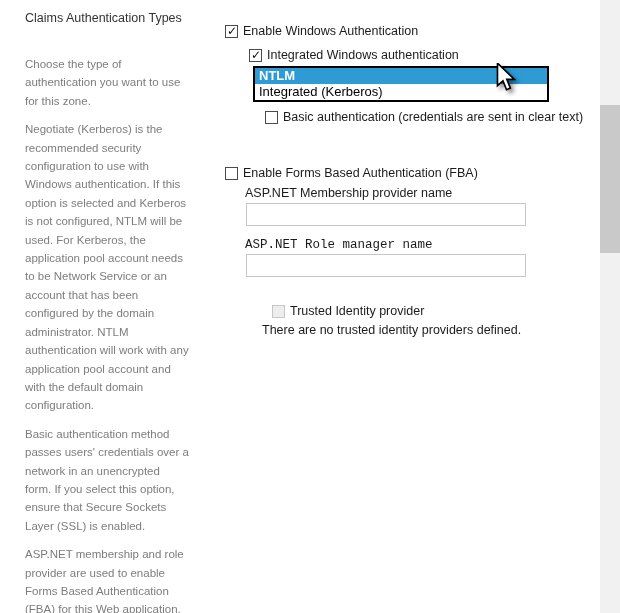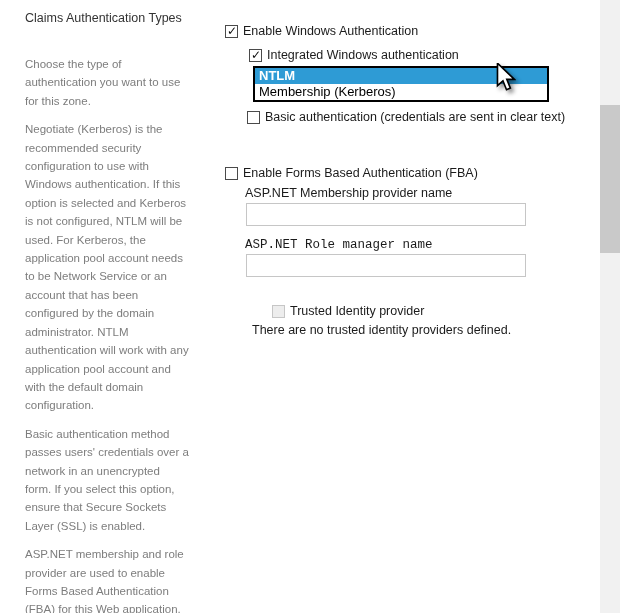--- a/index.html
+++ b/index.html
@@ -76,45 +76,45 @@
 
     <div class="cbrow" style="left:249px; top:47px;">
       <span class="checkbox checked">
         <span class="check">✓</span>
       </span>
       <span class="cblabel">Integrated Windows authentication</span>
     </div>
 
     <div class="listbox">
       <div class="option selected">NTLM</div>
-      <div class="option">Membership (Kerberos)</div>
+      <div class="option">Integrated (Kerberos)</div>
     </div>
 
-    <div class="cbrow" style="left:247px; top:109px;justify-content:center;">
+    <div class="cbrow" style="left:265px; top:109px;justify-content:center;">
       <span class="checkbox"></span>
       <span class="cblabel">Basic authentication (credentials are sent in clear text)</span>
     </div>
 
     <div class="cbrow" style="left:225px; top:165px;">
       <span class="checkbox"></span>
       <span class="cblabel">Enable Forms Based Authentication (FBA)</span>
     </div>
 
     <div class="field-label" style="left:245px; top:186px;">ASP.NET Membership provider name</div>
     <input class="text-input" style="left: 246px; top: 203px;" type="text" value="">
 
     <div class="field-label" style="left:245px; top:238px;font-family:Liberation Mono, monospace;">ASP.NET Role manager name</div>
     <input class="text-input" style="left: 246px; top: 254px;" type="text" value="">
 
     <div class="cbrow" style="left:225px; top:303px;padding-left:47px;">
       <span class="checkbox disabled"></span>
       <span class="cblabel">Trusted Identity provider</span>
     </div>
 
-    <div class="note" style="left:252px; top:323px;">There are no trusted identity providers defined.</div>
+    <div class="note" style="left:262px; top:323px;">There are no trusted identity providers defined.</div>
 
   </main>
 
   <div class="scroll-track">
     <div class="scroll-thumb"></div>
   </div>
 
   <svg class="cursor" width="20" height="30" viewBox="0 0 13.5 20">
     <path d="M1 0 L1 15.2 L4.7 11.9 L7.1 17.9 L9.7 16.8 L7.3 10.9 L12.4 10.9 Z" fill="#ffffff" stroke="#000000" stroke-width="1.1" stroke-linejoin="miter"></path>
   </svg>

